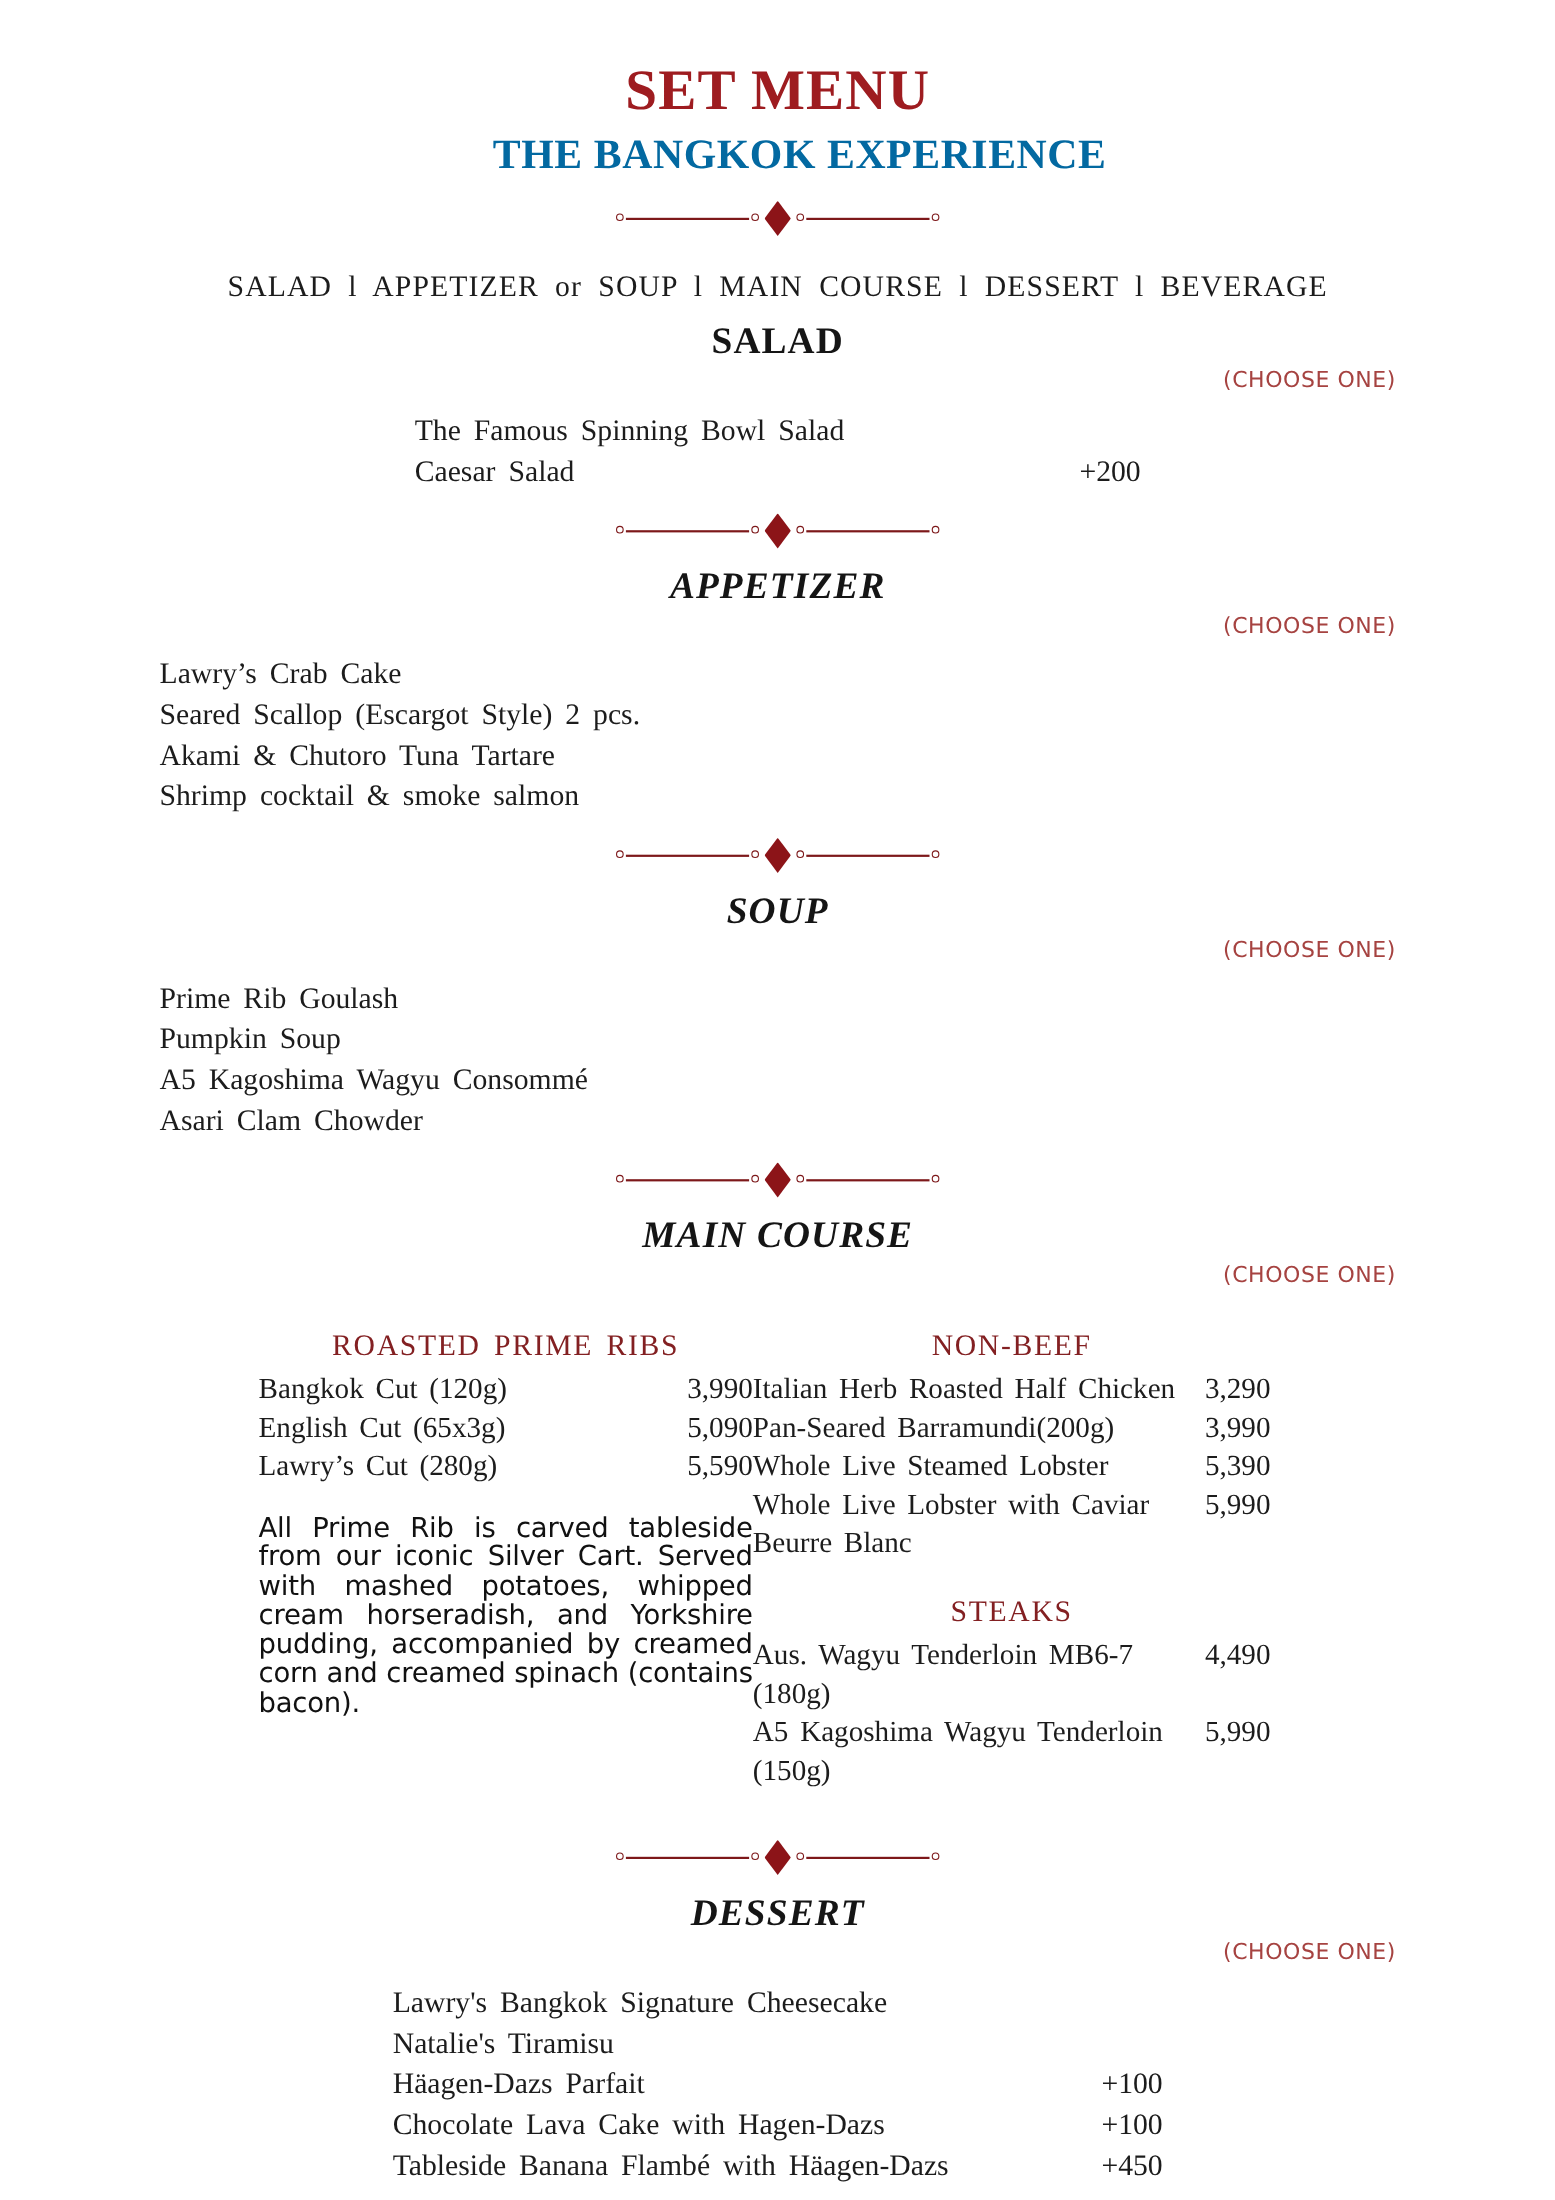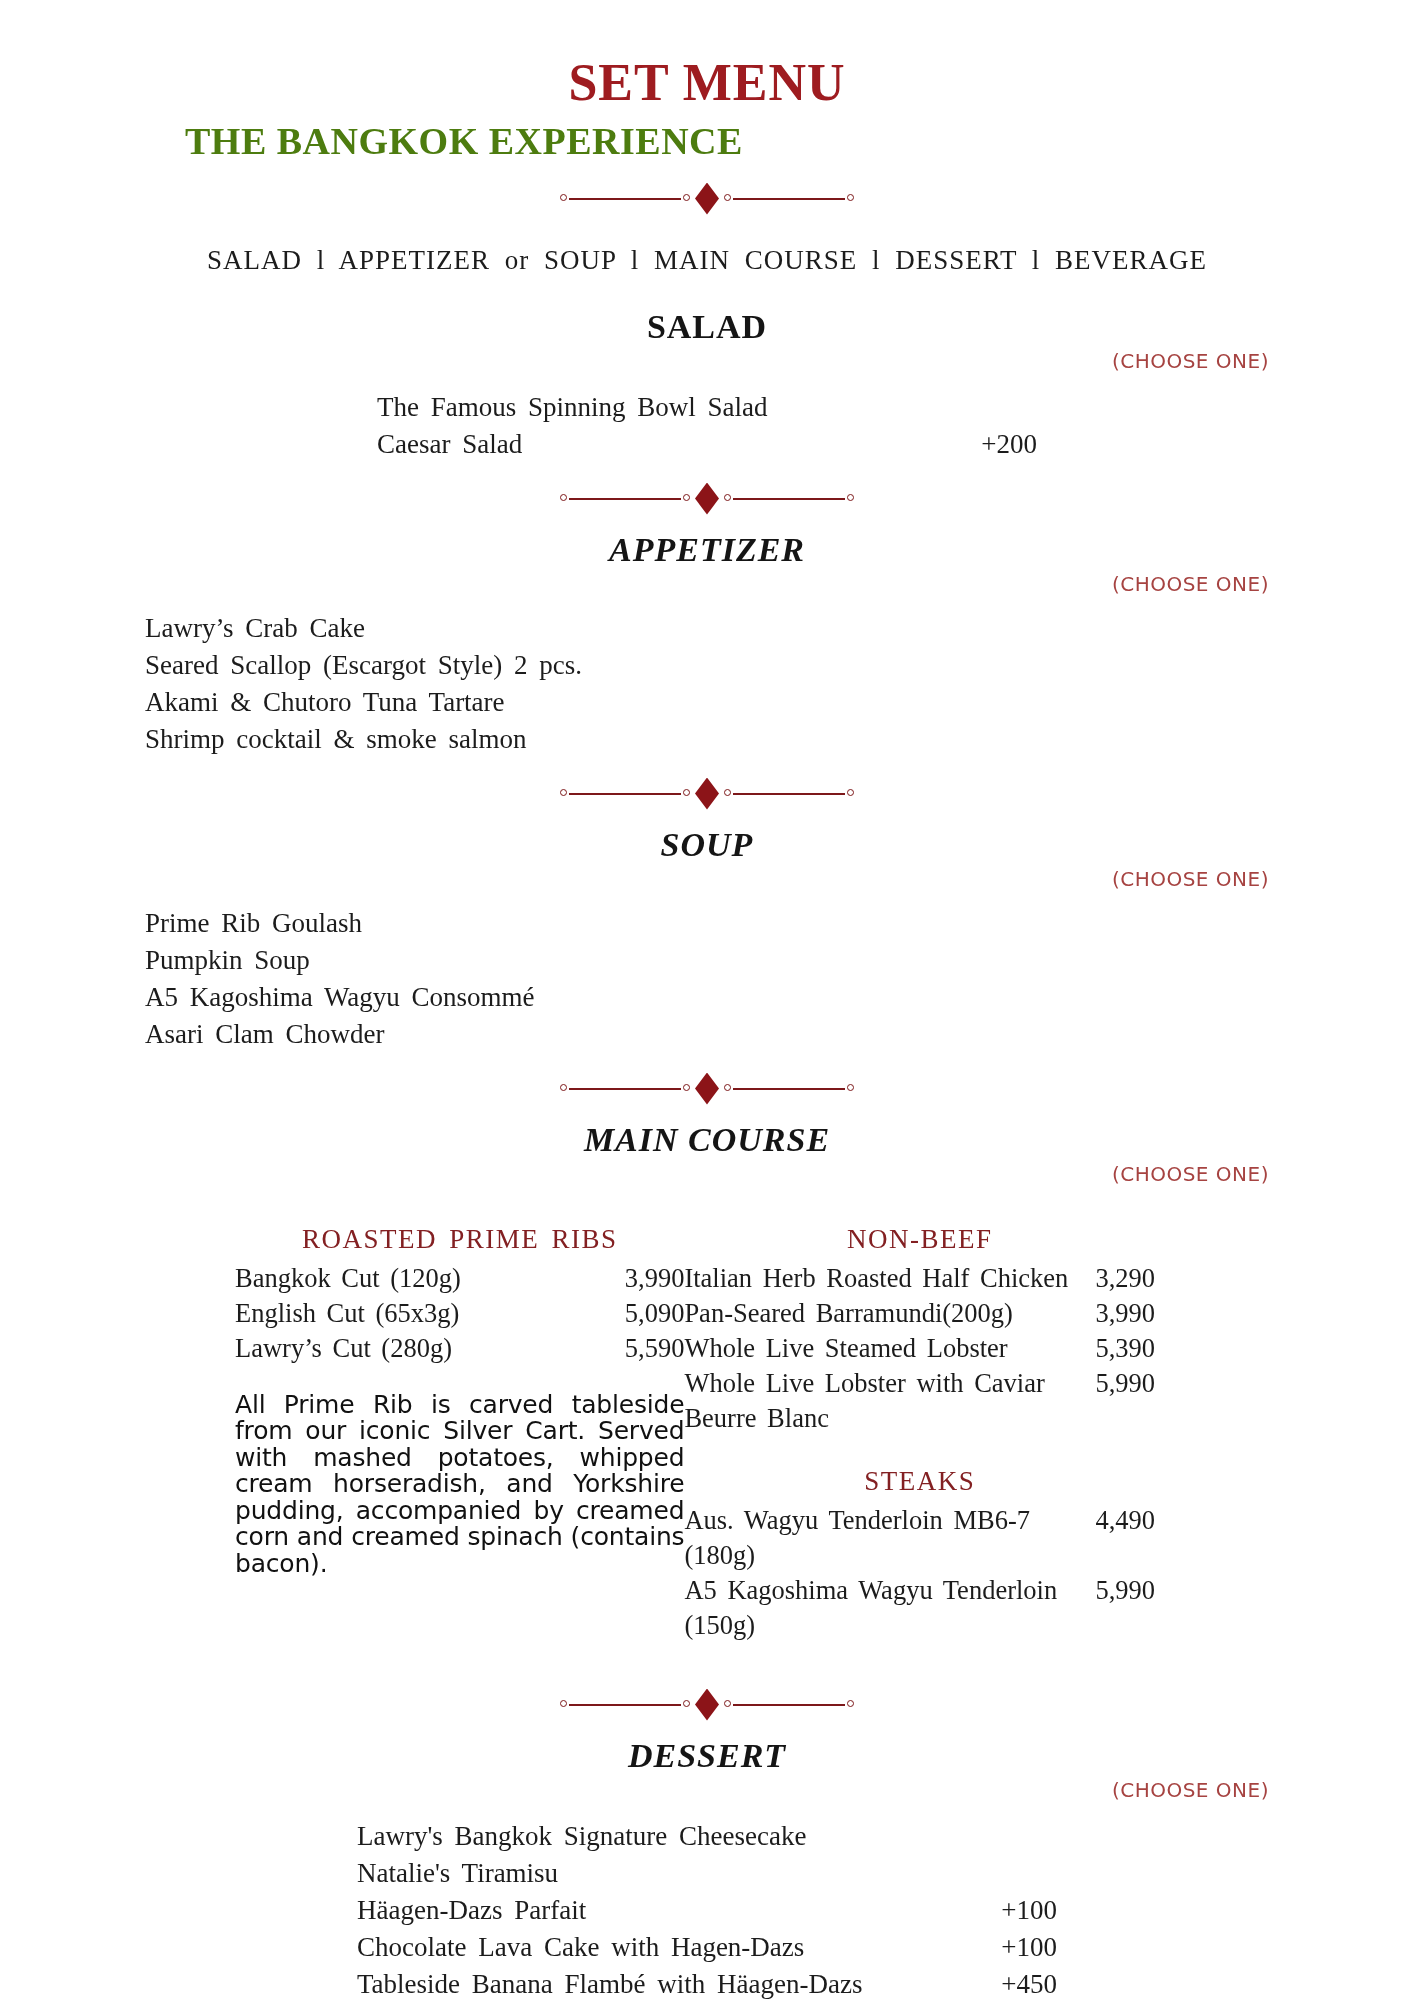--- a/index.html
+++ b/index.html
@@ -7,22 +7,22 @@
     width:1124px; height:2000px; margin:0 auto; background:#ffffff;
     font-family:"Liberation Serif","DejaVu Serif",serif; color:#1c1c1c;
     box-sizing:border-box; padding-top:56px; overflow:hidden; position:relative;
   }
 
   .title {
     font-size:52px; font-weight:bold; color:#9e1c20; letter-spacing:1px;
     line-height:1.05; text-align:center;
   }
   .subtitle {
-    font-size:38px; font-weight:bold; color:#4d7c0f; margin-top:8px;
-    letter-spacing:0.5px; padding-left:40px;
+    font-size:38px; font-weight:bold; color:#0369a1; margin-top:8px;
+    letter-spacing:0.5px; text-align:center;padding-left:40px;
   }
 
   
   .orn { display:flex; align-items:center; justify-content:center; margin-top:20px; }
   .orn-seg { position:relative; width:112px; height:2px; background:#7d181a; margin:0 12px; }
   .orn-seg::before, .orn-seg::after {
     content:""; position:absolute; top:-3.5px; width:5px; height:5px;
     border:1.5px solid #7d181a; border-radius:50%; background:#fff;
   }
   .orn-seg::before { left:-9px; }
@@ -82,21 +82,21 @@
   <div class="subtitle">THE BANGKOK EXPERIENCE</div>
 
   <div class="orn">
     <div class="orn-seg"></div>
     <div class="orn-diamond"></div>
     <div class="orn-seg"></div>
   </div>
 
   <div class="course-line">SALAD l APPETIZER or SOUP l MAIN COURSE l DESSERT l BEVERAGE</div>
 
-  <div class="sec-head" style="margin-top:32px;">SALAD</div>
+  <div class="sec-head" style="margin-top:16px;">SALAD</div>
   <div class="choose">(CHOOSE ONE)</div>
   <div class="rows w660">
 
       <div class="row">
         <span class="nm">The Famous Spinning Bowl Salad</span>
         <span class="pr"></span>
       </div>
 
       <div class="row">
         <span class="nm">Caesar Salad</span>

